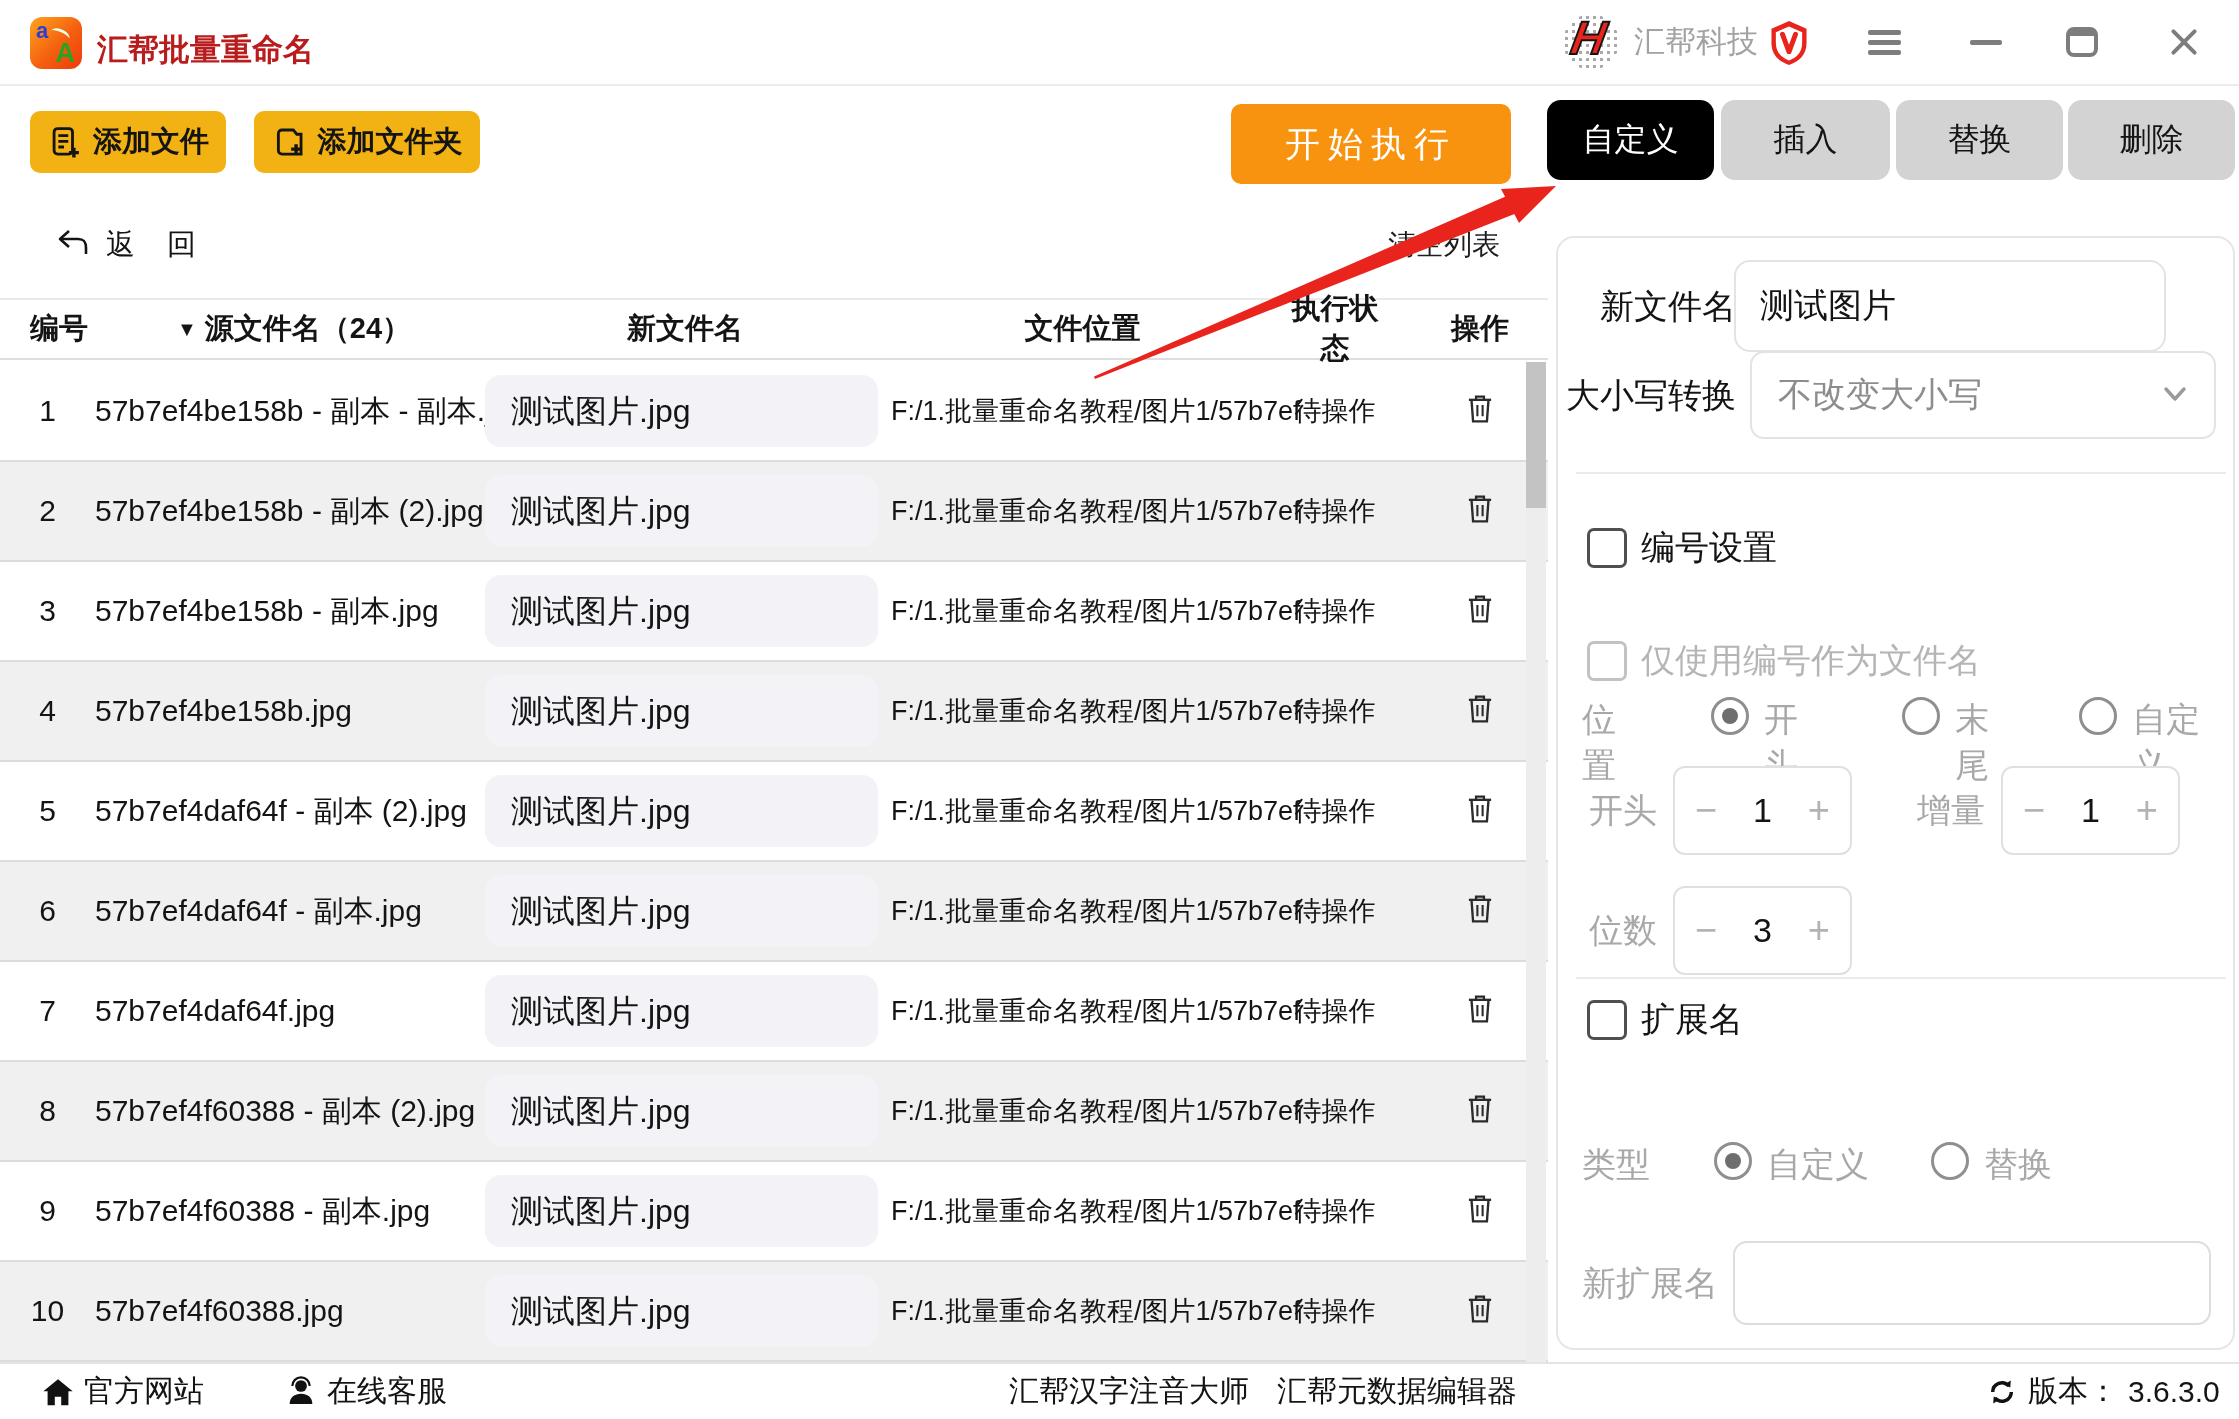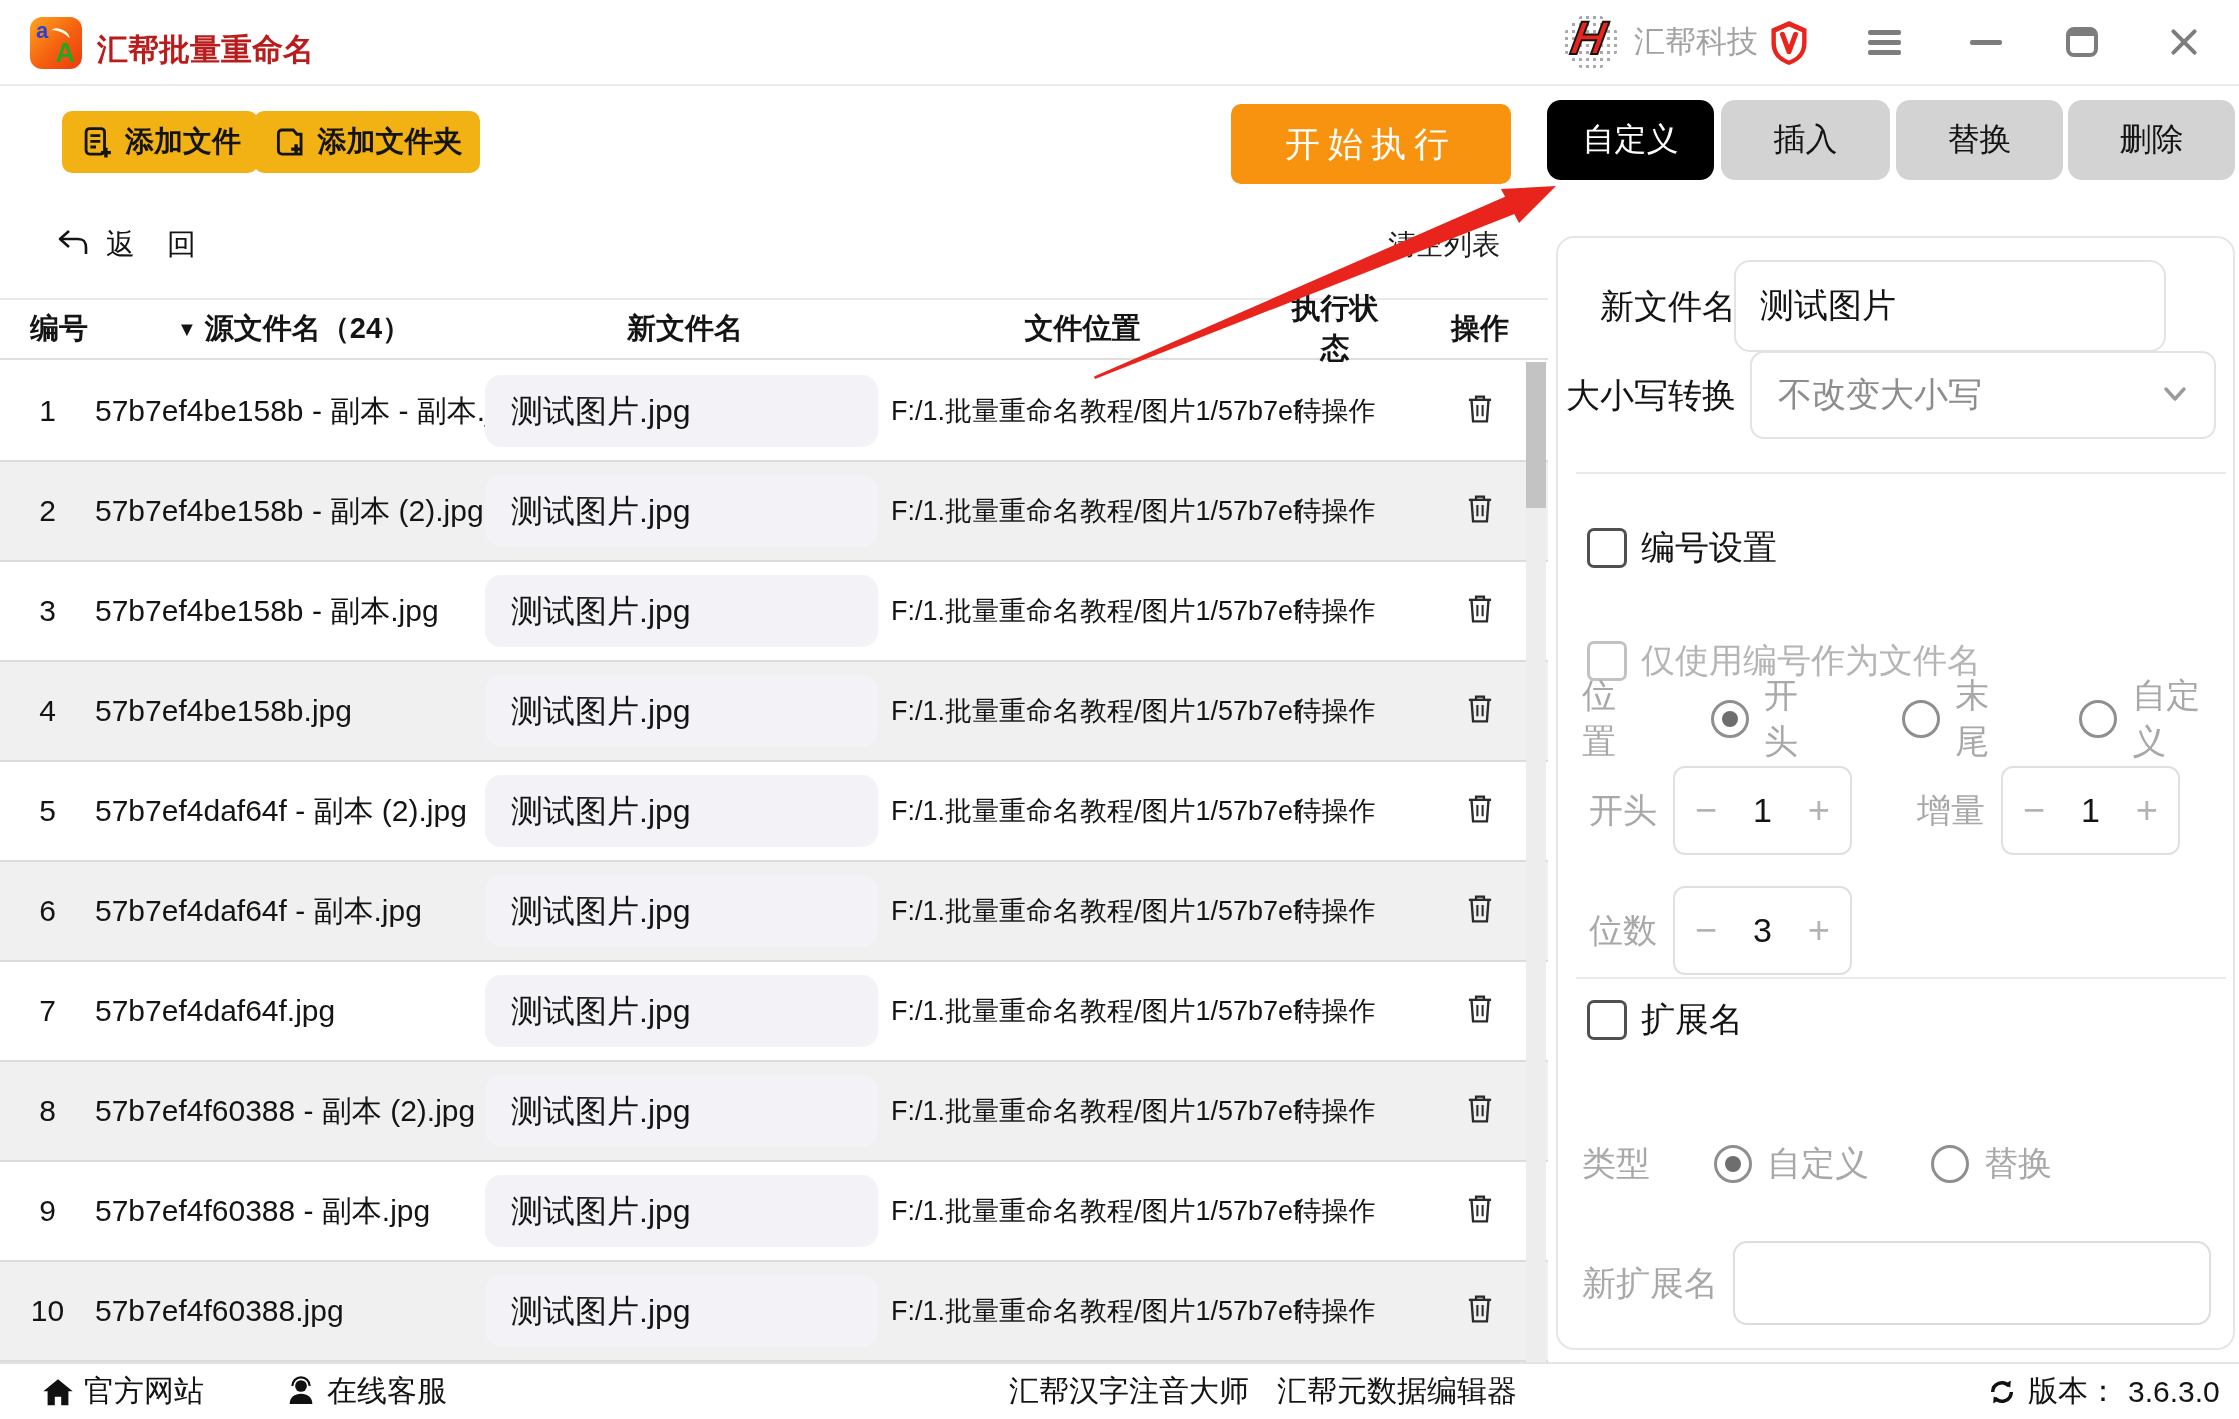--- a/index.html
+++ b/index.html
@@ -27,21 +27,21 @@
   .btn-min { left:1958px; } .btn-min i { display:block; width:32px; height:5px; background:#7d7d7d; border-radius:2px; }
   .btn-max { left:2054px; } .btn-max i { display:block; width:32px; height:30px; border:4px solid #7d7d7d; border-top:9px solid #7d7d7d; border-radius:8px; }
   .btn-close { left:2156px; position:absolute; } .btn-close .x { position:relative; width:34px; height:34px; }
   .btn-close .x i { position:absolute; left:0; top:15px; width:34px; height:4px; background:#7d7d7d; border-radius:2px; }
   .btn-close .x i:first-child { transform:rotate(45deg); } .btn-close .x i:last-child { transform:rotate(-45deg); }
 
   
   .btn-yellow { position:absolute; display:flex; align-items:center; justify-content:center; gap:12px;
                 background:#f3b214; border:none; border-radius:10px; height:62px; top:111px;
                 font-size:29px; font-weight:600; color:#141414; font-family:inherit; cursor:pointer; }
-  #btn-add-files { left:30px; width:196px;margin-left:32px; }
+  #btn-add-files { left:30px; width:196px; }
   #btn-add-folder { left:254px; width:226px; }
   .btn-start { position:absolute; left:1231px; top:104px; width:280px; height:80px; background:#f7930e; border:none;
                border-radius:10px; color:#fff; font-size:35px; letter-spacing:8px; font-family:inherit; cursor:pointer; }
   .tab { position:absolute; top:100px; height:80px; border:none; border-radius:14px; font-size:32px; font-family:inherit;
          background:#d3d3d3; color:#141414; cursor:pointer; }
   .tab--active { background:#000; color:#fff; }
   #tab-custom { left:1547px; width:167px; }
   #tab-insert { left:1721px; width:169px; }
   #tab-replace { left:1896px; width:167px; }
   #tab-delete { left:2068px; width:167px; }
@@ -90,21 +90,21 @@
   #case-label { left:0; top:113px; width:178px; height:88px; line-height:88px; text-align:right; }
   .p-select { position:absolute; left:192px; top:113px; width:466px; height:88px; border:2px solid #e3e3e3; border-radius:14px;
               display:flex; align-items:center; padding-left:26px; font-size:34px; color:#8d8d8d; cursor:pointer; }
   .p-select .chev { position:absolute; right:24px; top:32px; }
   .p-sep { position:absolute; left:18px; width:650px; height:2px; background:#ebebeb; }
   .chkrow { position:absolute; left:0; height:44px; display:flex; align-items:center; }
   .chk { width:40px; height:40px; border:3px solid #4f4f4f; border-radius:7px; margin-left:29px; cursor:pointer; background:#fff; }
   .chk.dis { border-color:#c2c2c2; }
   .chkrow .lbl { margin-left:14px; font-size:34px; color:#141414; }
   .chkrow .lbl.dis { color:#b5b5b5; }
-  .radiorow { position:absolute; height:44px; display:flex; align-items:center; font-size:34px; color:#a8a8a8; }
+  .radiorow { position:absolute; height:44px; display:flex; font-size:34px; color:#a8a8a8; }
   .radio { width:38px; height:38px; border:3px solid #8f8f8f; border-radius:50%; position:relative; cursor:pointer; background:#fff; flex:none; }
   .radio.sel::after { content:""; position:absolute; left:8px; top:8px; width:16px; height:16px; border-radius:50%; background:#6e6e6e; }
   .steprow { position:absolute; height:89px; display:flex; align-items:center; font-size:34px; color:#a8a8a8; }
   .stepper { width:179px; height:89px; border:2px solid #e0e0e0; border-radius:12px; display:flex; align-items:center;
              justify-content:space-between; padding:0 20px; background:#fff; }
   .stepper .pm { font-size:38px; color:#b3b3b3; cursor:pointer; }
   .stepper .val { font-size:34px; color:#141414; }
 
   
   .statusbar { position:absolute; left:0; top:1362px; width:2239px; height:57px; background:#fff; border-top:2px solid #e4e4e4; }

